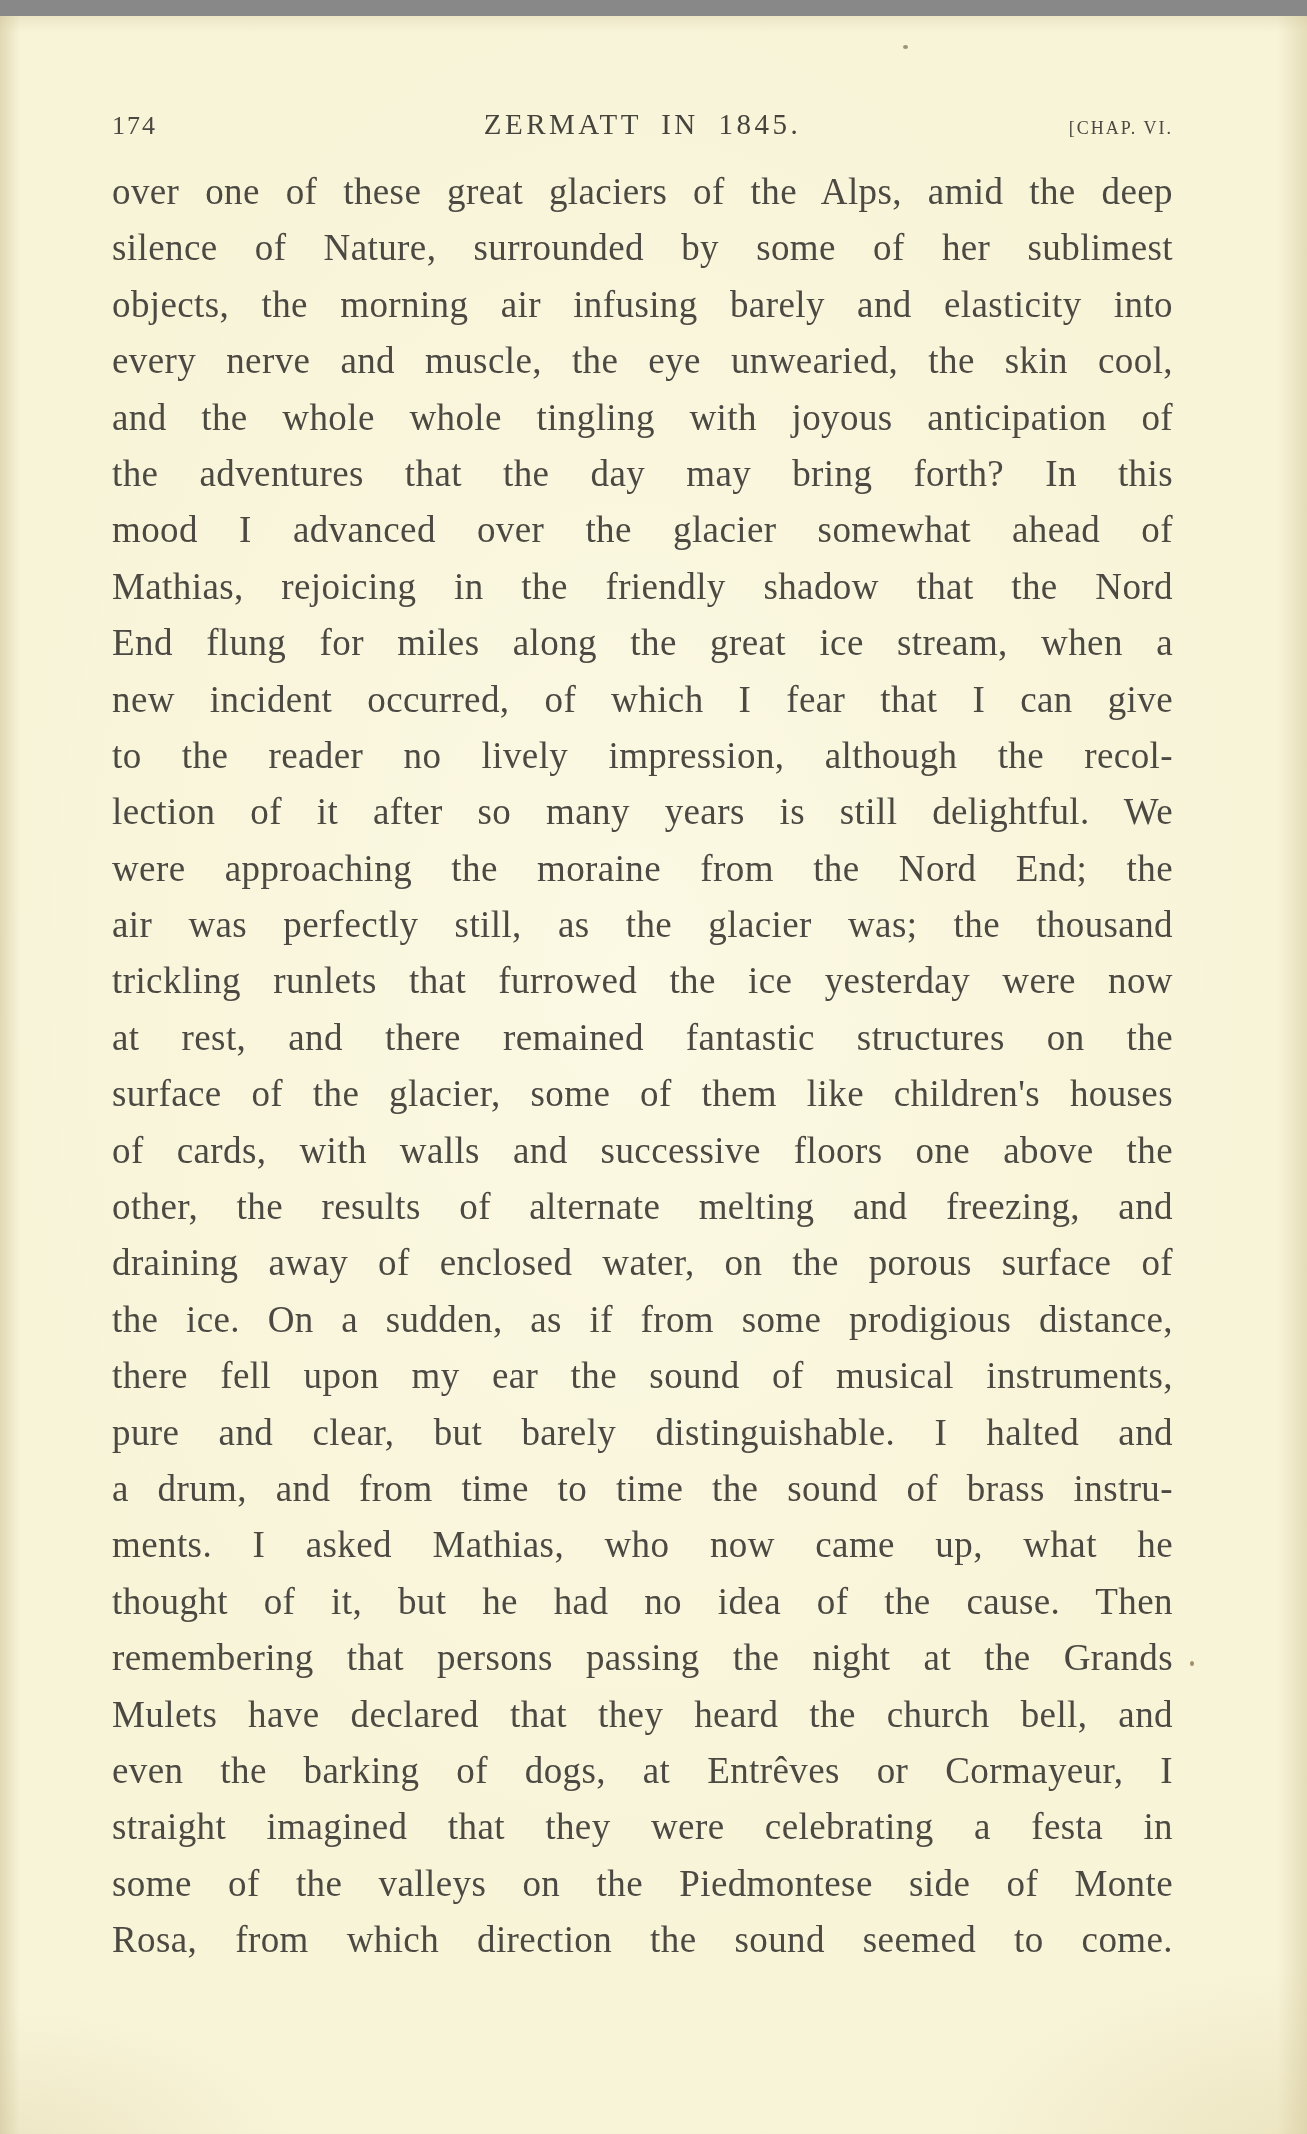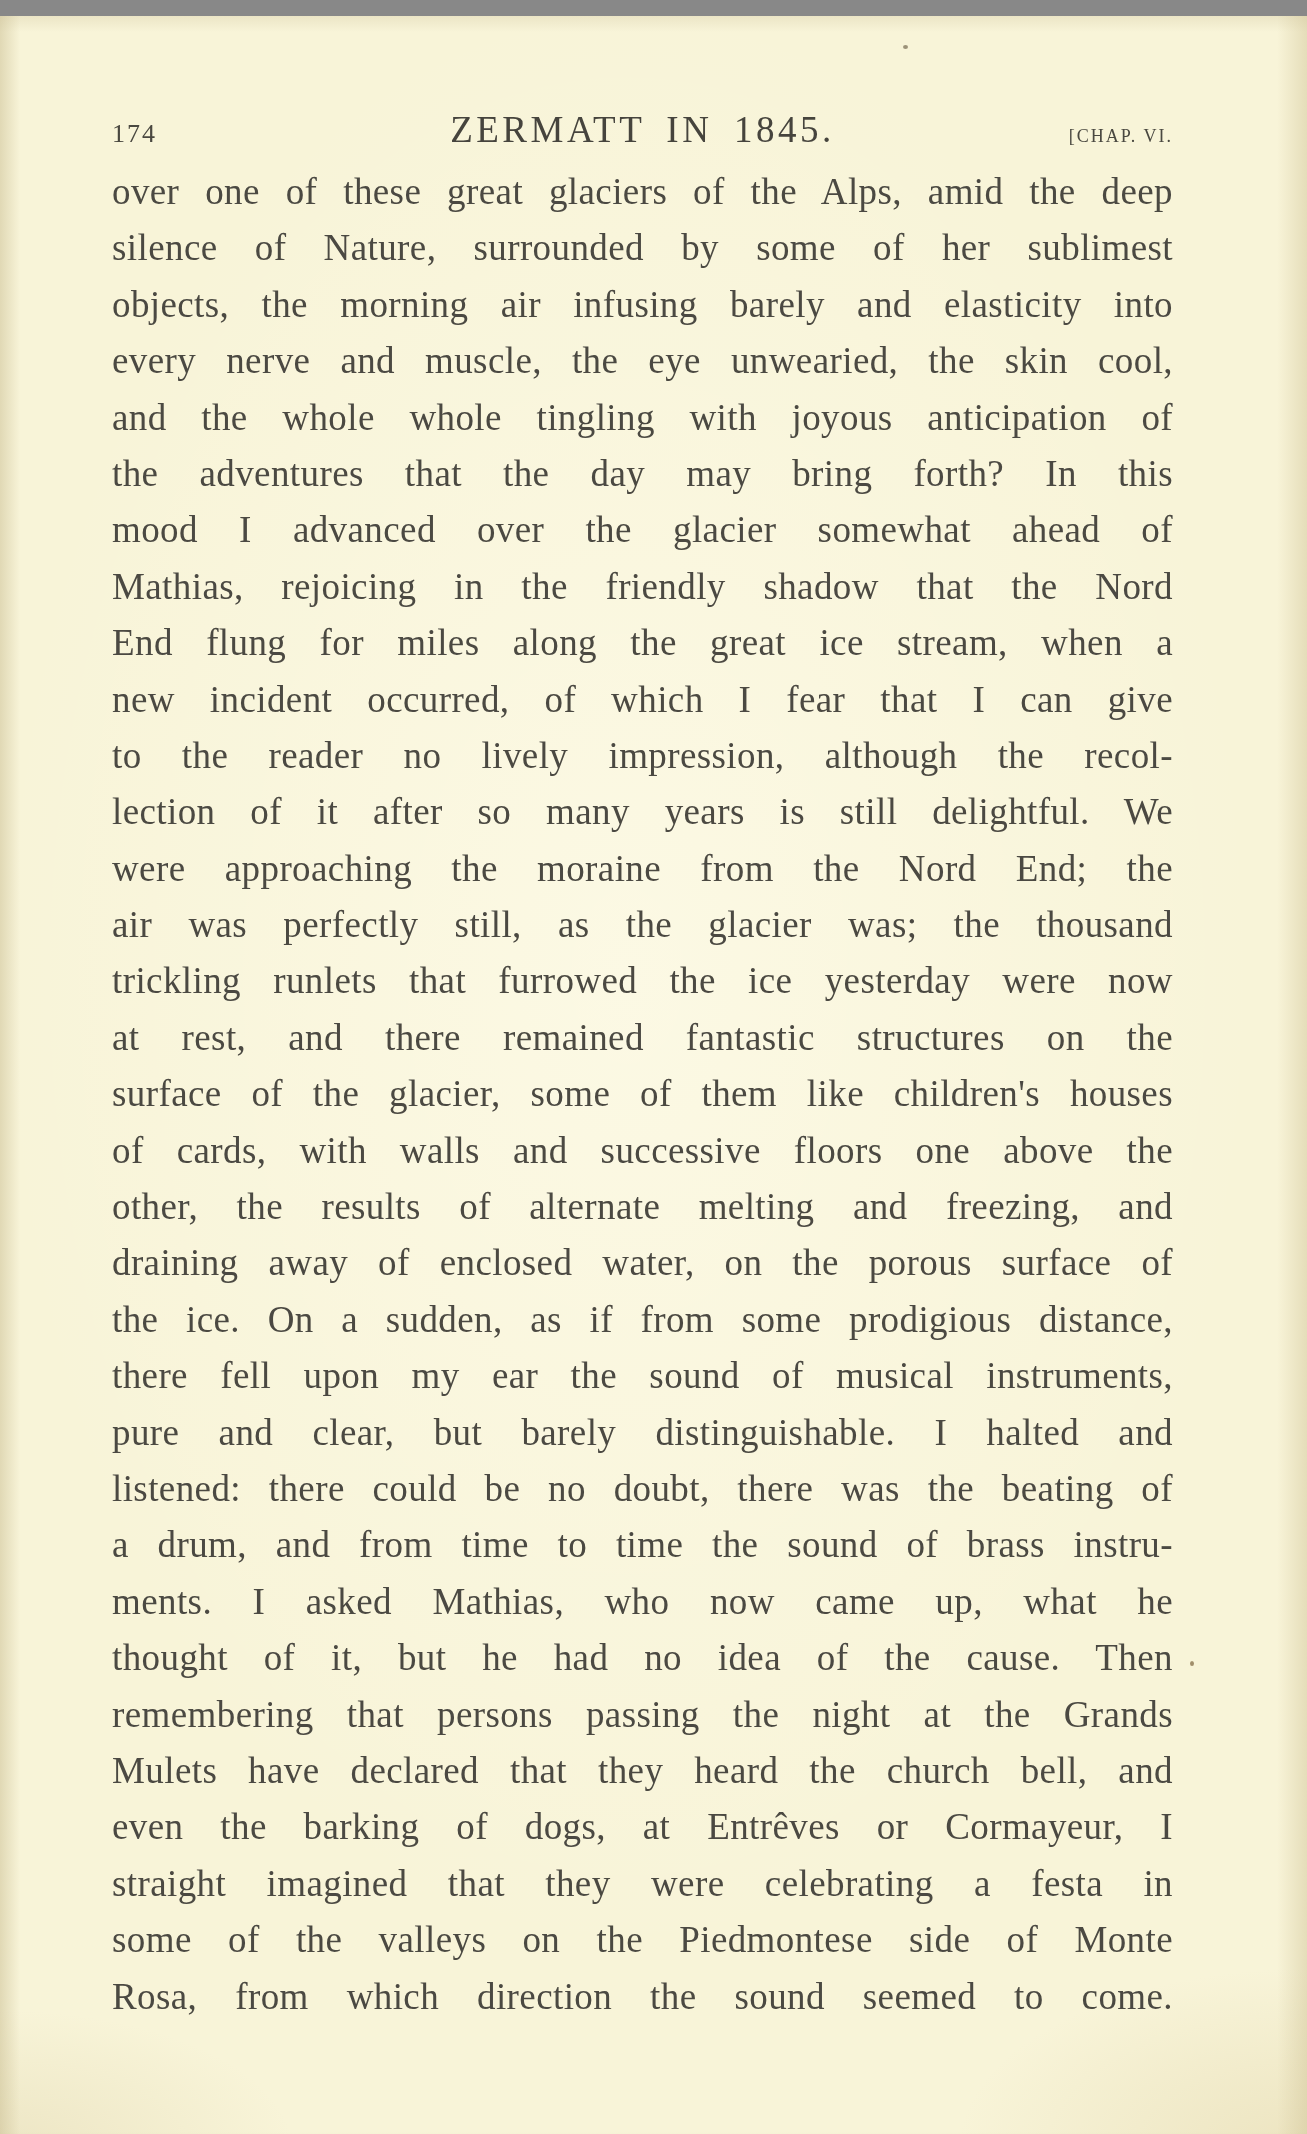--- a/index.html
+++ b/index.html
@@ -35,21 +35,21 @@
     color: #4a4840;
   }
   .page-number {
     font-size: 26px;
     letter-spacing: 2px;
     width: 170px;
   }
   .running-title {
     flex: 1;
     text-align: center;
-    font-size: 37px;
+    font-size: 29px;
     letter-spacing: 3.5px;
     word-spacing: 9px;
     color: #46443d;
   }
   .running-chapter {
     width: 170px;
     text-align: right;
     font-size: 18px;
     letter-spacing: 2px;
     color: #4a4840;
@@ -136,21 +136,20 @@
       <div class="line">air was perfectly still, as the glacier was; the thousand</div>
       <div class="line">trickling runlets that furrowed the ice yesterday were now</div>
       <div class="line">at rest, and there remained fantastic structures on the</div>
       <div class="line">surface of the glacier, some of them like children's houses</div>
       <div class="line">of cards, with walls and successive floors one above the</div>
       <div class="line">other, the results of alternate melting and freezing, and</div>
       <div class="line">draining away of enclosed water, on the porous surface of</div>
       <div class="line">the ice.  On a sudden, as if from some prodigious distance,</div>
       <div class="line">there fell upon my ear the sound of musical instruments,</div>
       <div class="line">pure and clear, but barely distinguishable.  I halted and</div>
-      <div class="line">listened: there could be no doubt, there was the beating of</div>
       <div class="line">a drum, and from time to time the sound of brass instru-</div>
       <div class="line">ments.  I asked Mathias, who now came up, what he</div>
       <div class="line">thought of it, but he had no idea of the cause.  Then</div>
       <div class="line">remembering that persons passing the night at the Grands</div>
       <div class="line">Mulets have declared that they heard the church bell, and</div>
       <div class="line">even the barking of dogs, at Entrêves or Cormayeur, I</div>
       <div class="line">straight imagined that they were celebrating a festa in</div>
       <div class="line">some of the valleys on the Piedmontese side of Monte</div>
       <div class="line">Rosa, from which direction the sound seemed to come.</div>
     </div>

